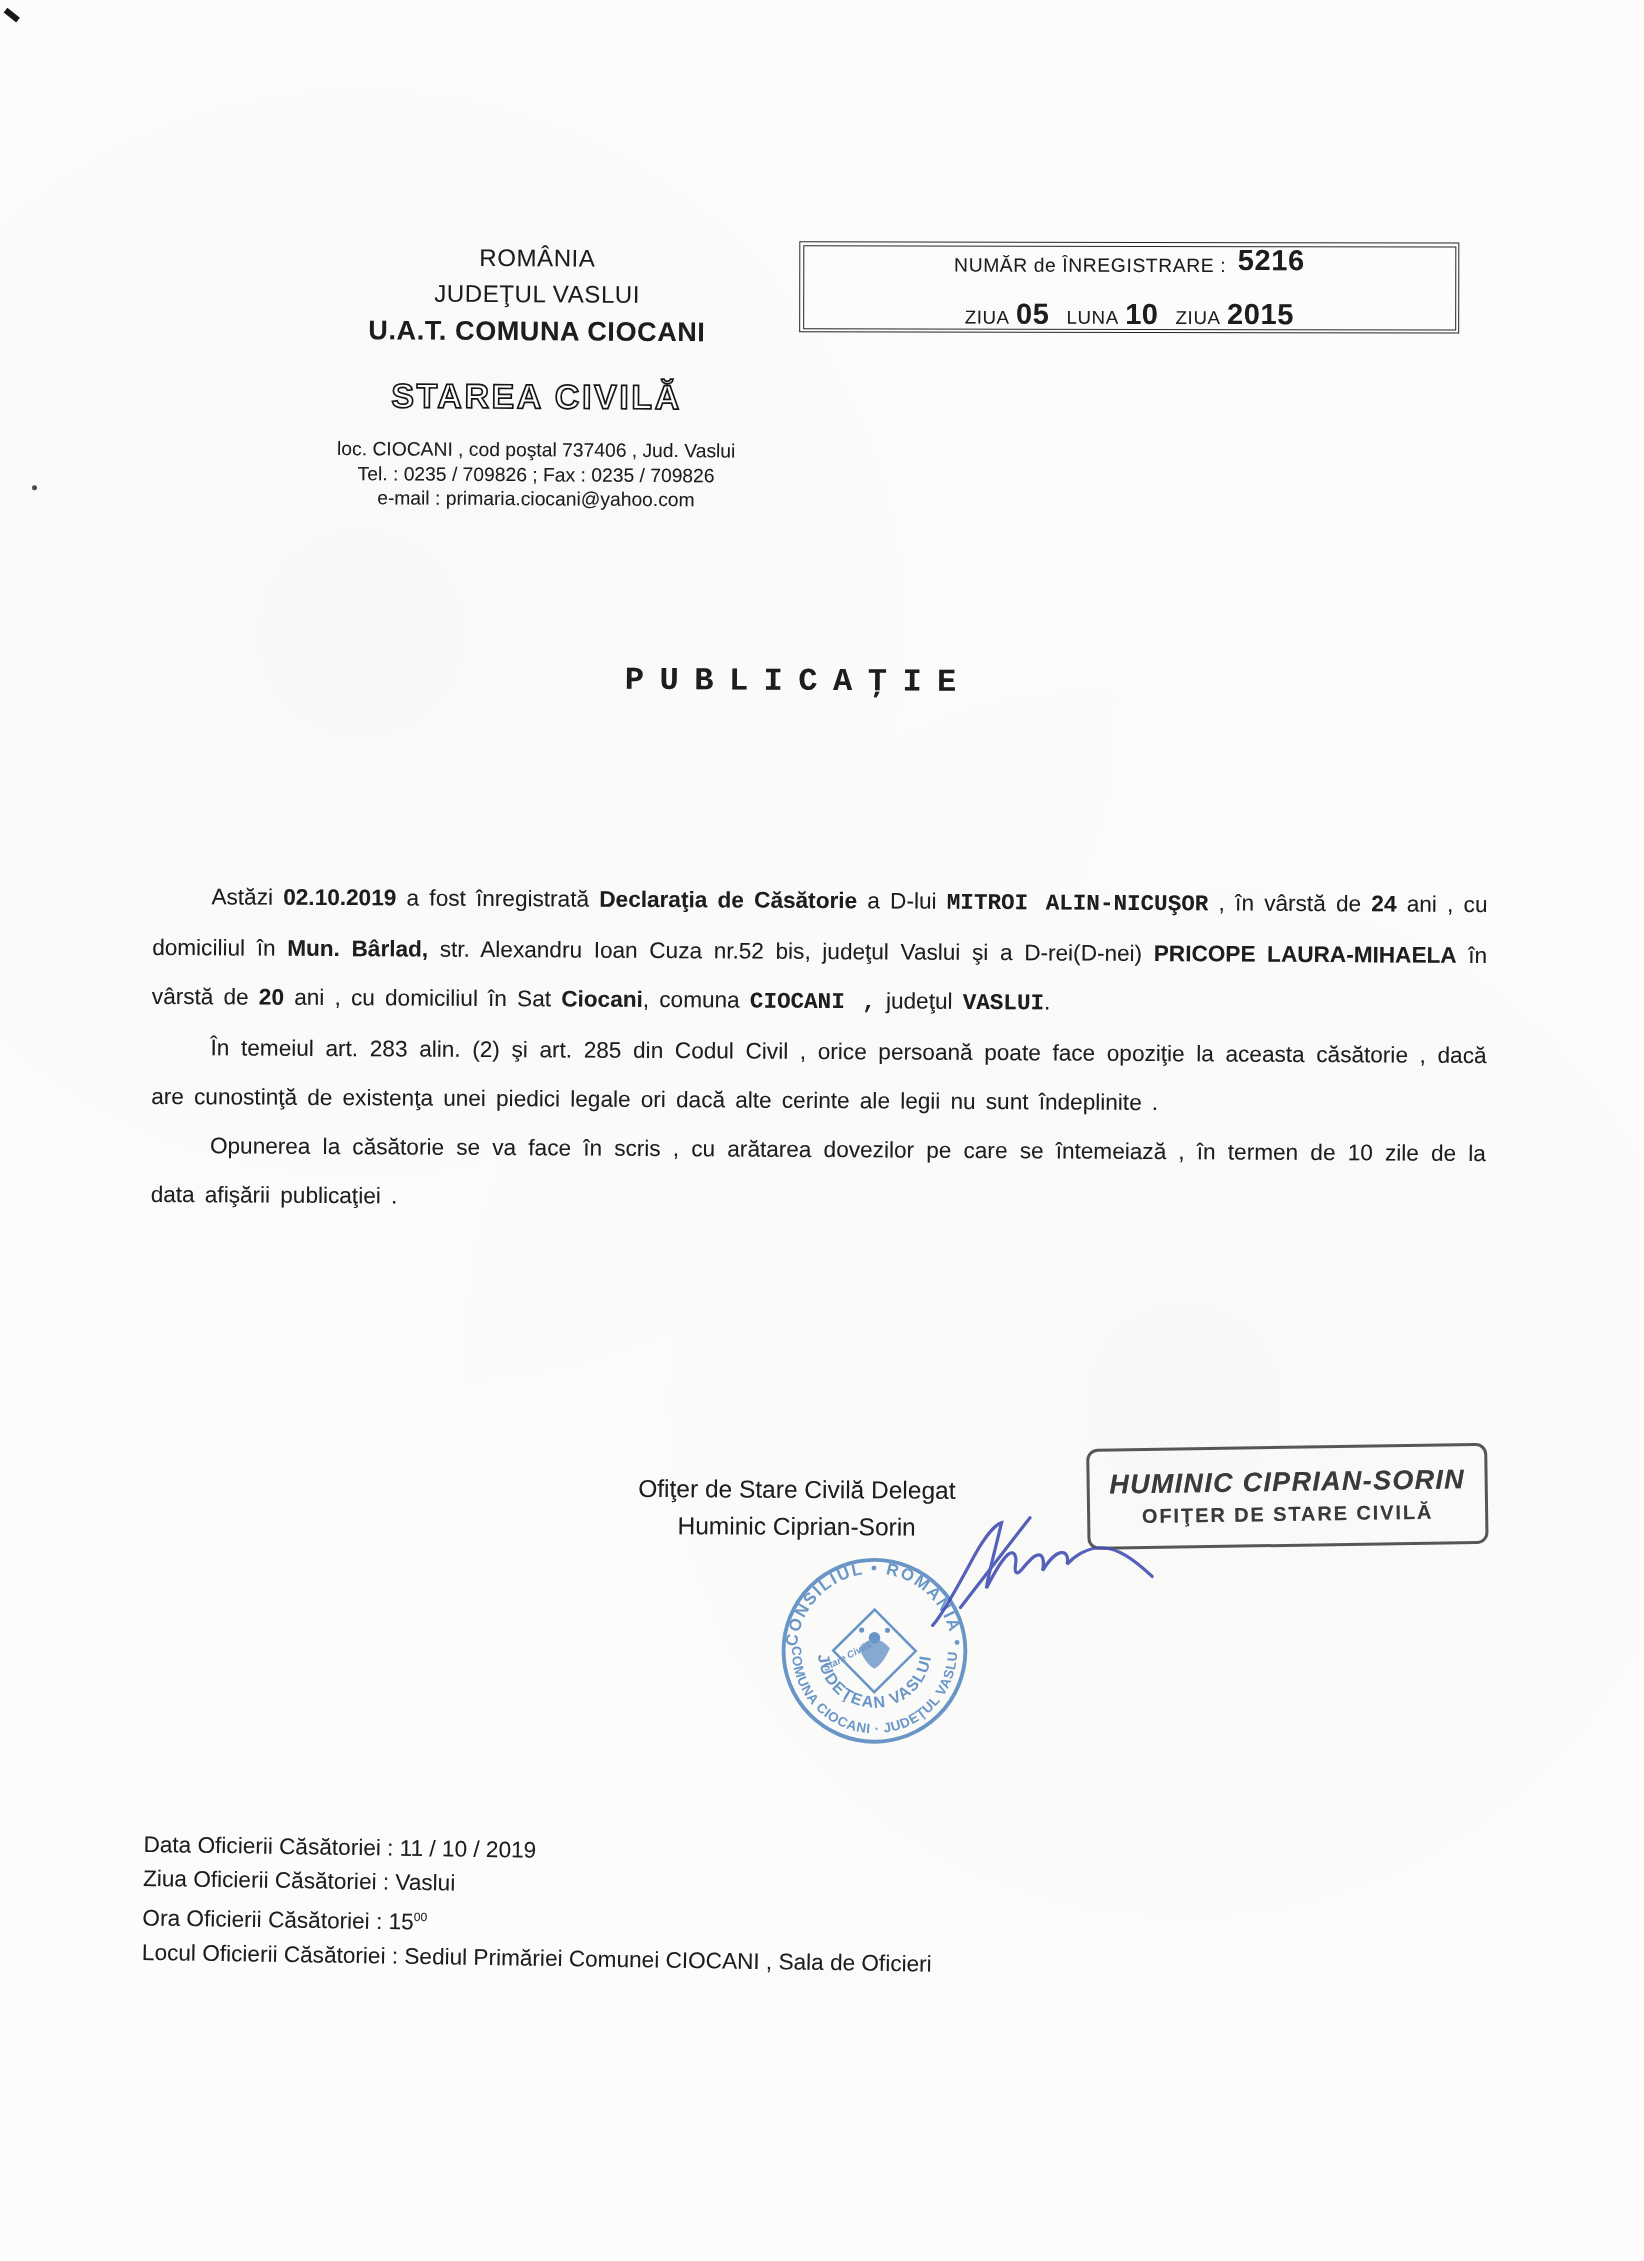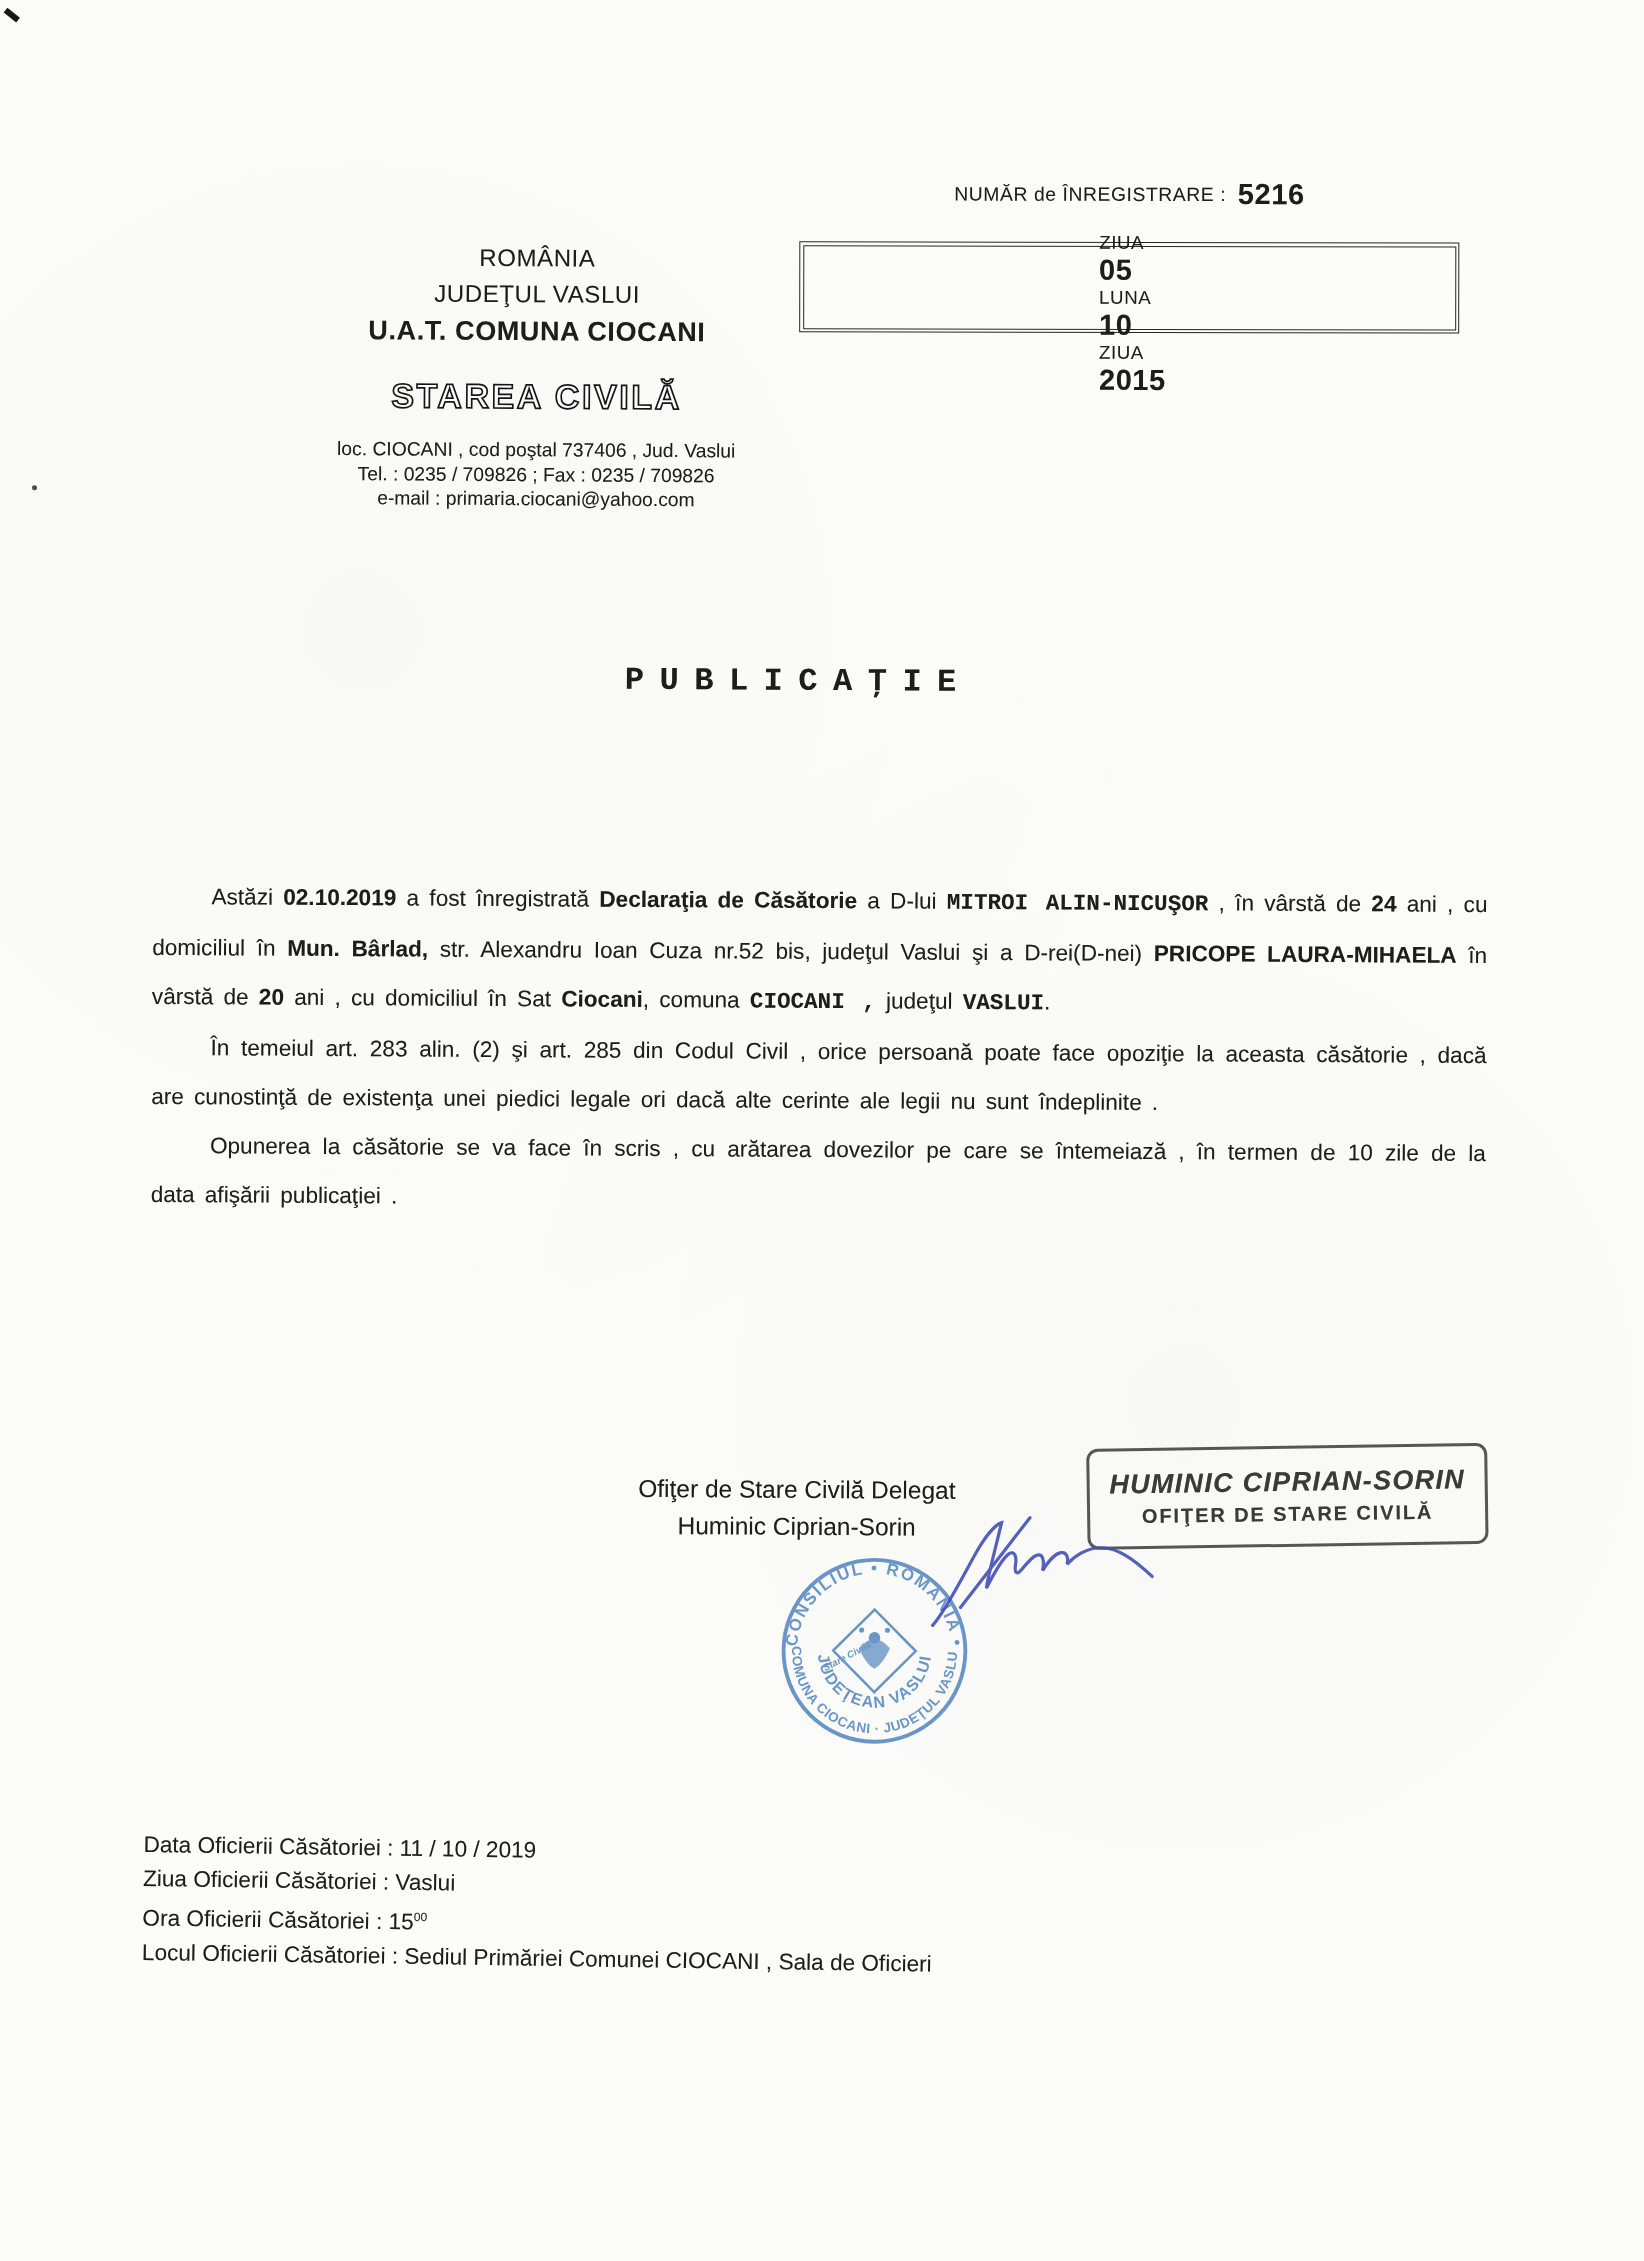--- a/index.html
+++ b/index.html
@@ -28,24 +28,24 @@
     text-shadow:0 0 0.6px rgba(0,0,0,.2);
   }
   .addr{margin-top:22px;font-size:19.3px;line-height:24.5px;}
 
   
   .regbox{left:801px;top:240px;width:653px;height:84px;
     border:1.9px solid #262626;padding:2.6px;transform:rotate(-0.25deg);}
   .regbox-inner{border:1.3px solid #262626;width:100%;height:100%;
     box-sizing:border-box;display:flex;flex-direction:column;
     align-items:center;justify-content:center;gap:1.3px;}
-  .regline{display:flex;align-items:center;}
+  .regline{display:flex;align-items:flex-end;}
   .reglabel{font-size:19.3px;letter-spacing:0.6px;}
   .regnum{font-size:29px;font-weight:bold;margin-left:11.6px;letter-spacing:0.6px;}
-  .regline2{display:flex;align-items:baseline;margin-top:19px;flex-direction:column;}
+  .regline2{display:flex;align-items:baseline;margin-top:19px;}
   .regline2 .reglabel{font-size:18.7px;}
   .regline2 .regnum{margin-left:6.4px;margin-right:17px;}
 
   
   .title{left:0;top:663px;width:1605px;text-align:center;
     font-family:"Liberation Mono","DejaVu Sans Mono",monospace;
     font-weight:bold;font-size:32px;letter-spacing:15.5px;}
 
   
   .body{left:158px;top:876px;width:1335px;font-size:22.6px;line-height:49px;

